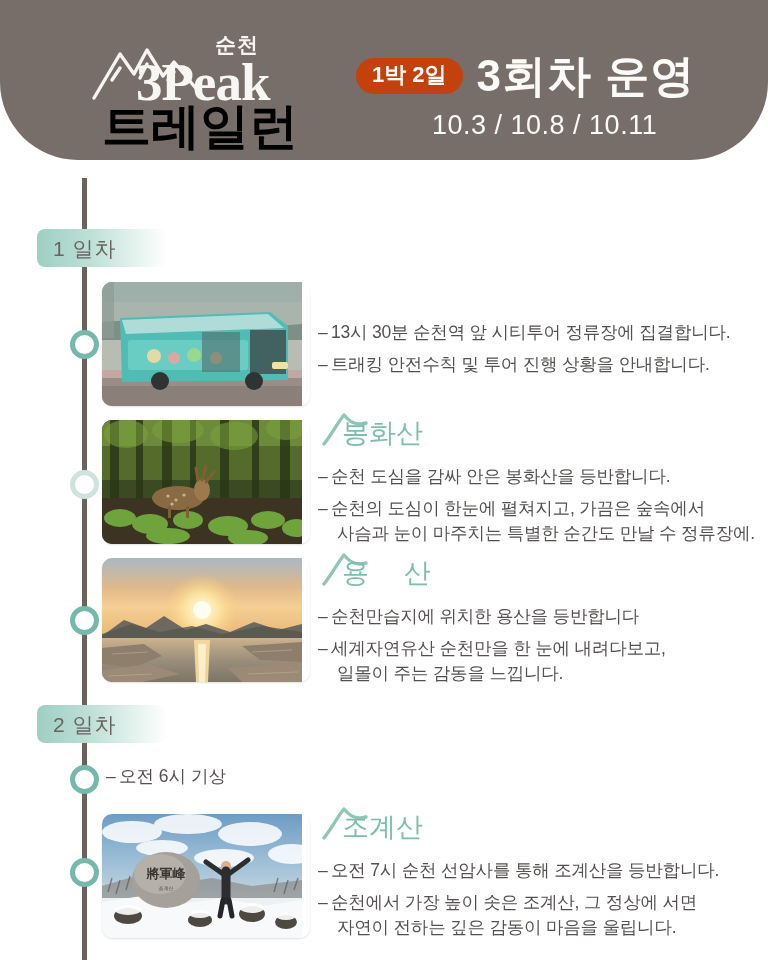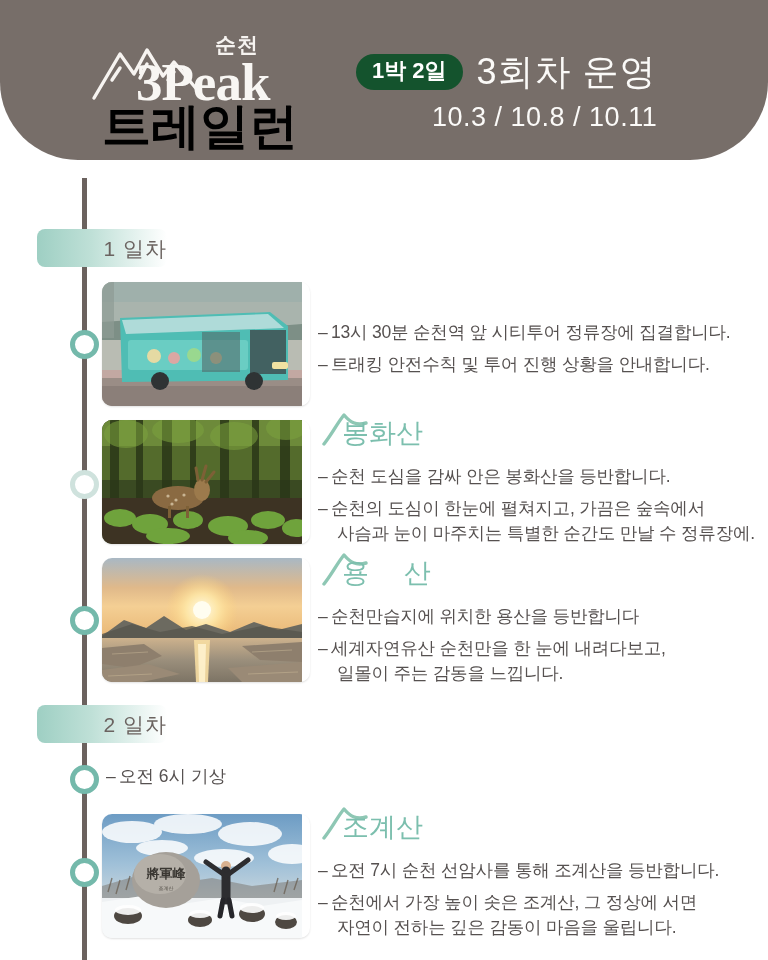--- a/index.html
+++ b/index.html
@@ -100,33 +100,33 @@
     width: 330px;
   }
 
   .hdr-row1 {
     display: flex;
     align-items: center;
     gap: 14px;
   }
 
   .pill-badge {
-    background: #14532d;
+    background: #c2410c;
     color: #ffffff;
     font-size: 22px;
     font-weight: 700;
     padding: 6px 16px 8px;
     border-radius: 22px;
     line-height: 1;
     white-space: nowrap;
   }
 
   .hdr-title {
-    font-size: 36px;
-    font-weight: 400;
+    font-size: 44px;
+    font-weight: 700;
     color: #fbfaf8;
     letter-spacing: 1px;
     line-height: 1;
     white-space: nowrap;
   }
 
   .hdr-dates {
     margin-top: 14px;
     margin-left: 76px;
     font-size: 27px;
@@ -165,21 +165,20 @@
     position: absolute;
     left: 37px;
     width: 130px;
     height: 38px;
     border-radius: 8px;
     background: linear-gradient(to right, #9ecfc3 0%, #bfe0d7 42%, #ffffff 100%);
     z-index: 4;
     display: flex;
     align-items: center;
     padding-left: 16px;
-    justify-content: flex-end;
   }
   .day-chip span {
     font-size: 21px;
     font-weight: 400;
     color: #6b6360;
     letter-spacing: 1px;
     line-height: 1;
   }
 
   

